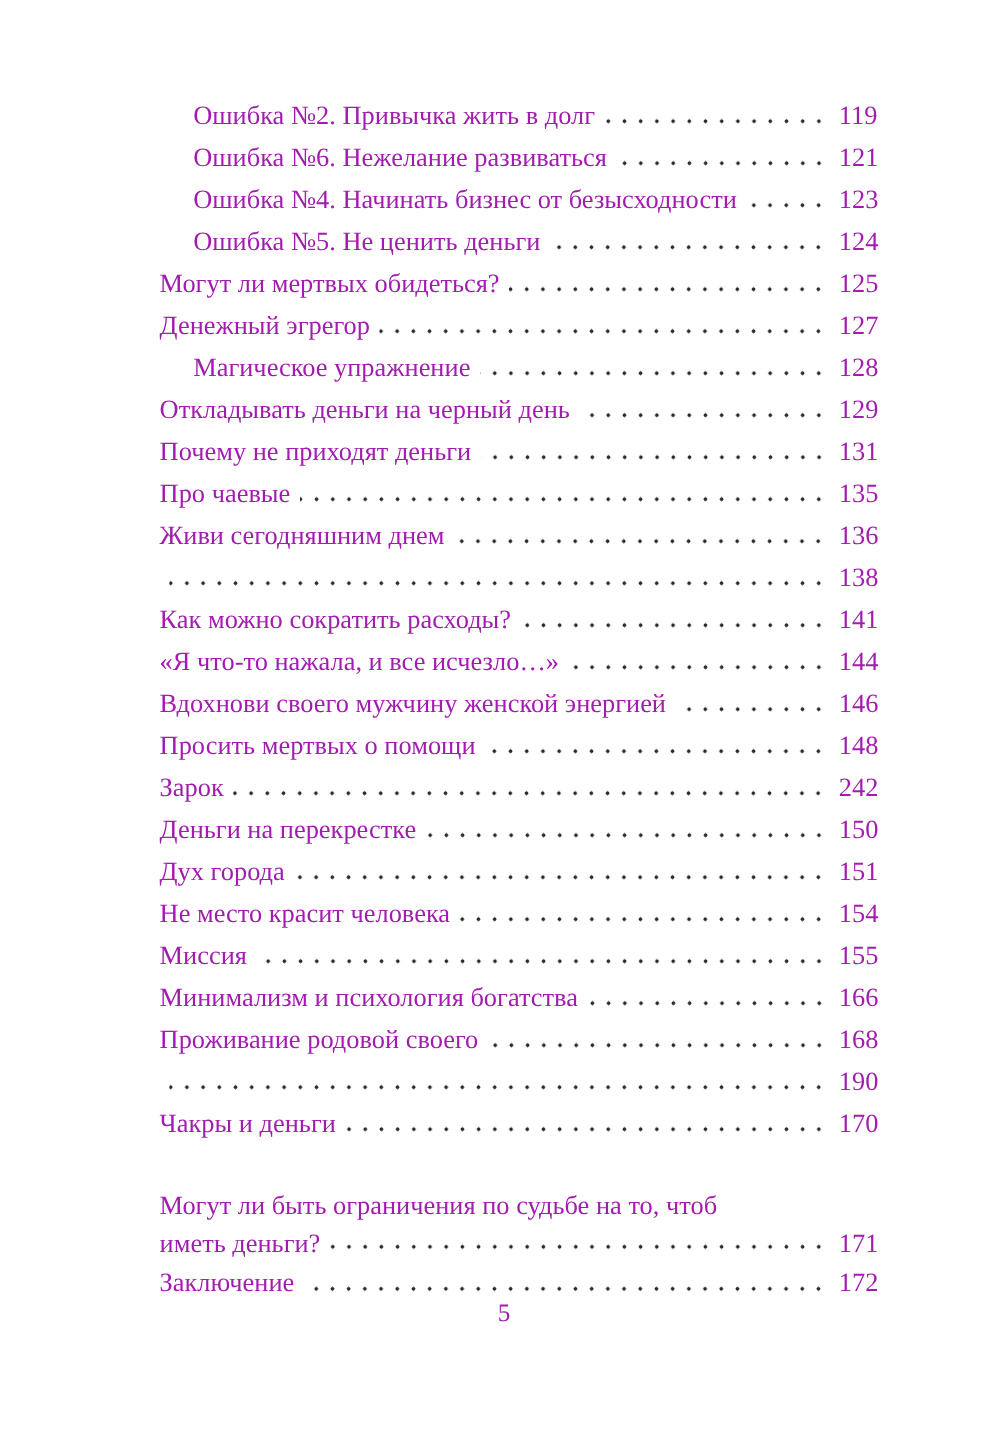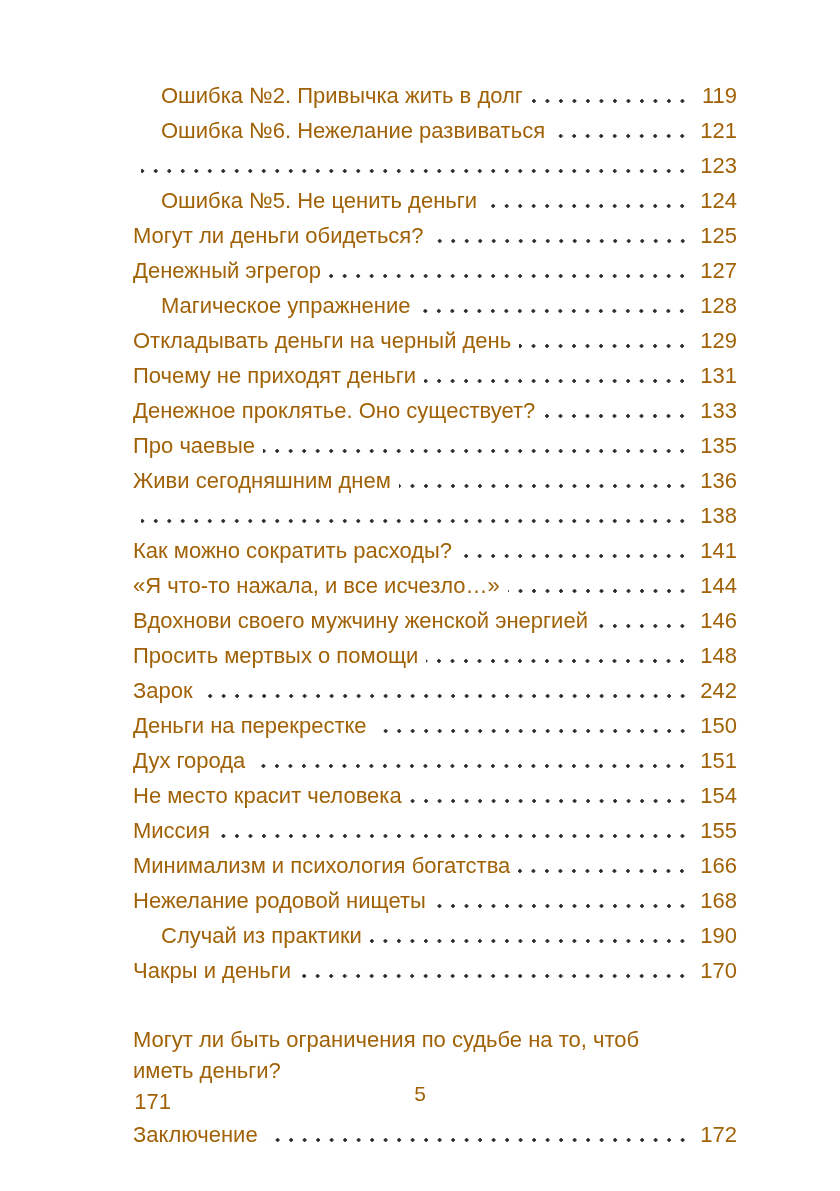--- a/index.html
+++ b/index.html
@@ -5,22 +5,22 @@
   html, body {
     margin: 0;
     padding: 0;
     background: #ffffff;
   }
   .page {
     position: relative;
     width: 840px;
     height: 1191px;
     background: #ffffff;
-    font-family: Liberation Sans, sans-serif;
-    color: #a16207;
+    font-family: Liberation Serif, serif;
+    color: #a21caf;
     overflow: hidden;
   }
   .toc {
     position: absolute;
     left: 133px;
     top: 78px;
     width: 604px;
     font-size: 22px;
   }
   .toc-entry { }
@@ -29,21 +29,20 @@
     white-space: nowrap;
     margin-top: 36px;
   }
   .toc-row {
     display: flex;
     align-items: baseline;
     line-height: 35px;
   }
   .toc-entry.wrapped .toc-row {
     line-height: 31px;
-    flex-direction: column;
   }
   .toc-entry.indent .toc-row .toc-label,
   .toc-entry.indent .toc-line1 {
     padding-left: 28px;
   }
   .toc-label {
     white-space: nowrap;
     flex: 0 0 auto;
   }
   .toc-dots {
@@ -53,21 +52,20 @@
     margin-left: 8px;
     margin-right: 10px;
     background-image: radial-gradient(circle, #2a2a2a 1.5px, rgba(0,0,0,0) 1.7px);
     background-size: 13.5px 13.5px;
     background-repeat: repeat-x;
     background-position: right 0 bottom 6px;
   }
   .toc-page-num {
     flex: 0 0 auto;
     min-width: 38px;
-    text-align: right;
   }
   .folio {
     position: absolute;
     left: 0;
     top: 1082px;
     width: 100%;
     text-align: center;
     font-size: 21px;
     line-height: 24px;
   }
@@ -91,38 +89,39 @@
     <div class="toc-row">
       <span class="toc-label">Ошибка №6. Нежелание развиваться</span>
       <span class="toc-dots"></span>
       <span class="toc-page-num">121</span>
     </div>
   </div>
 
   <div class="toc-entry indent">
 
     <div class="toc-row">
+      <span class="toc-label">Ошибка №4. Начинать бизнес от безысходности</span>
       <span class="toc-dots"></span>
       <span class="toc-page-num">123</span>
     </div>
   </div>
 
   <div class="toc-entry indent">
 
     <div class="toc-row">
       <span class="toc-label">Ошибка №5. Не ценить деньги</span>
       <span class="toc-dots"></span>
       <span class="toc-page-num">124</span>
     </div>
   </div>
 
   <div class="toc-entry">
 
     <div class="toc-row">
-      <span class="toc-label">Могут ли деньги обидеться?</span>
+      <span class="toc-label">Могут ли мертвых обидеться?</span>
       <span class="toc-dots"></span>
       <span class="toc-page-num">125</span>
     </div>
   </div>
 
   <div class="toc-entry">
 
     <div class="toc-row">
       <span class="toc-label">Денежный эгрегор</span>
       <span class="toc-dots"></span>
@@ -150,28 +149,20 @@
 
   <div class="toc-entry">
 
     <div class="toc-row">
       <span class="toc-label">Почему не приходят деньги</span>
       <span class="toc-dots"></span>
       <span class="toc-page-num">131</span>
     </div>
   </div>
 
-  <div class="toc-entry">
-
-    <div class="toc-row">
-      <span class="toc-label">Денежное проклятье. Оно существует?</span>
-      <span class="toc-dots"></span>
-      <span class="toc-page-num">133</span>
-    </div>
-  </div>
 
   <div class="toc-entry">
 
     <div class="toc-row">
       <span class="toc-label">Про чаевые</span>
       <span class="toc-dots"></span>
       <span class="toc-page-num">135</span>
     </div>
   </div>
 
@@ -278,30 +269,29 @@
     <div class="toc-row">
       <span class="toc-label">Минимализм и психология богатства</span>
       <span class="toc-dots"></span>
       <span class="toc-page-num">166</span>
     </div>
   </div>
 
   <div class="toc-entry">
 
     <div class="toc-row">
-      <span class="toc-label">Нежелание родовой нищеты</span>
+      <span class="toc-label">Проживание родовой своего</span>
       <span class="toc-dots"></span>
       <span class="toc-page-num">168</span>
     </div>
   </div>
 
   <div class="toc-entry indent">
 
     <div class="toc-row">
-      <span class="toc-label">Случай из практики</span>
       <span class="toc-dots"></span>
       <span class="toc-page-num">190</span>
     </div>
   </div>
 
   <div class="toc-entry">
 
     <div class="toc-row">
       <span class="toc-label">Чакры и деньги</span>
       <span class="toc-dots"></span>

